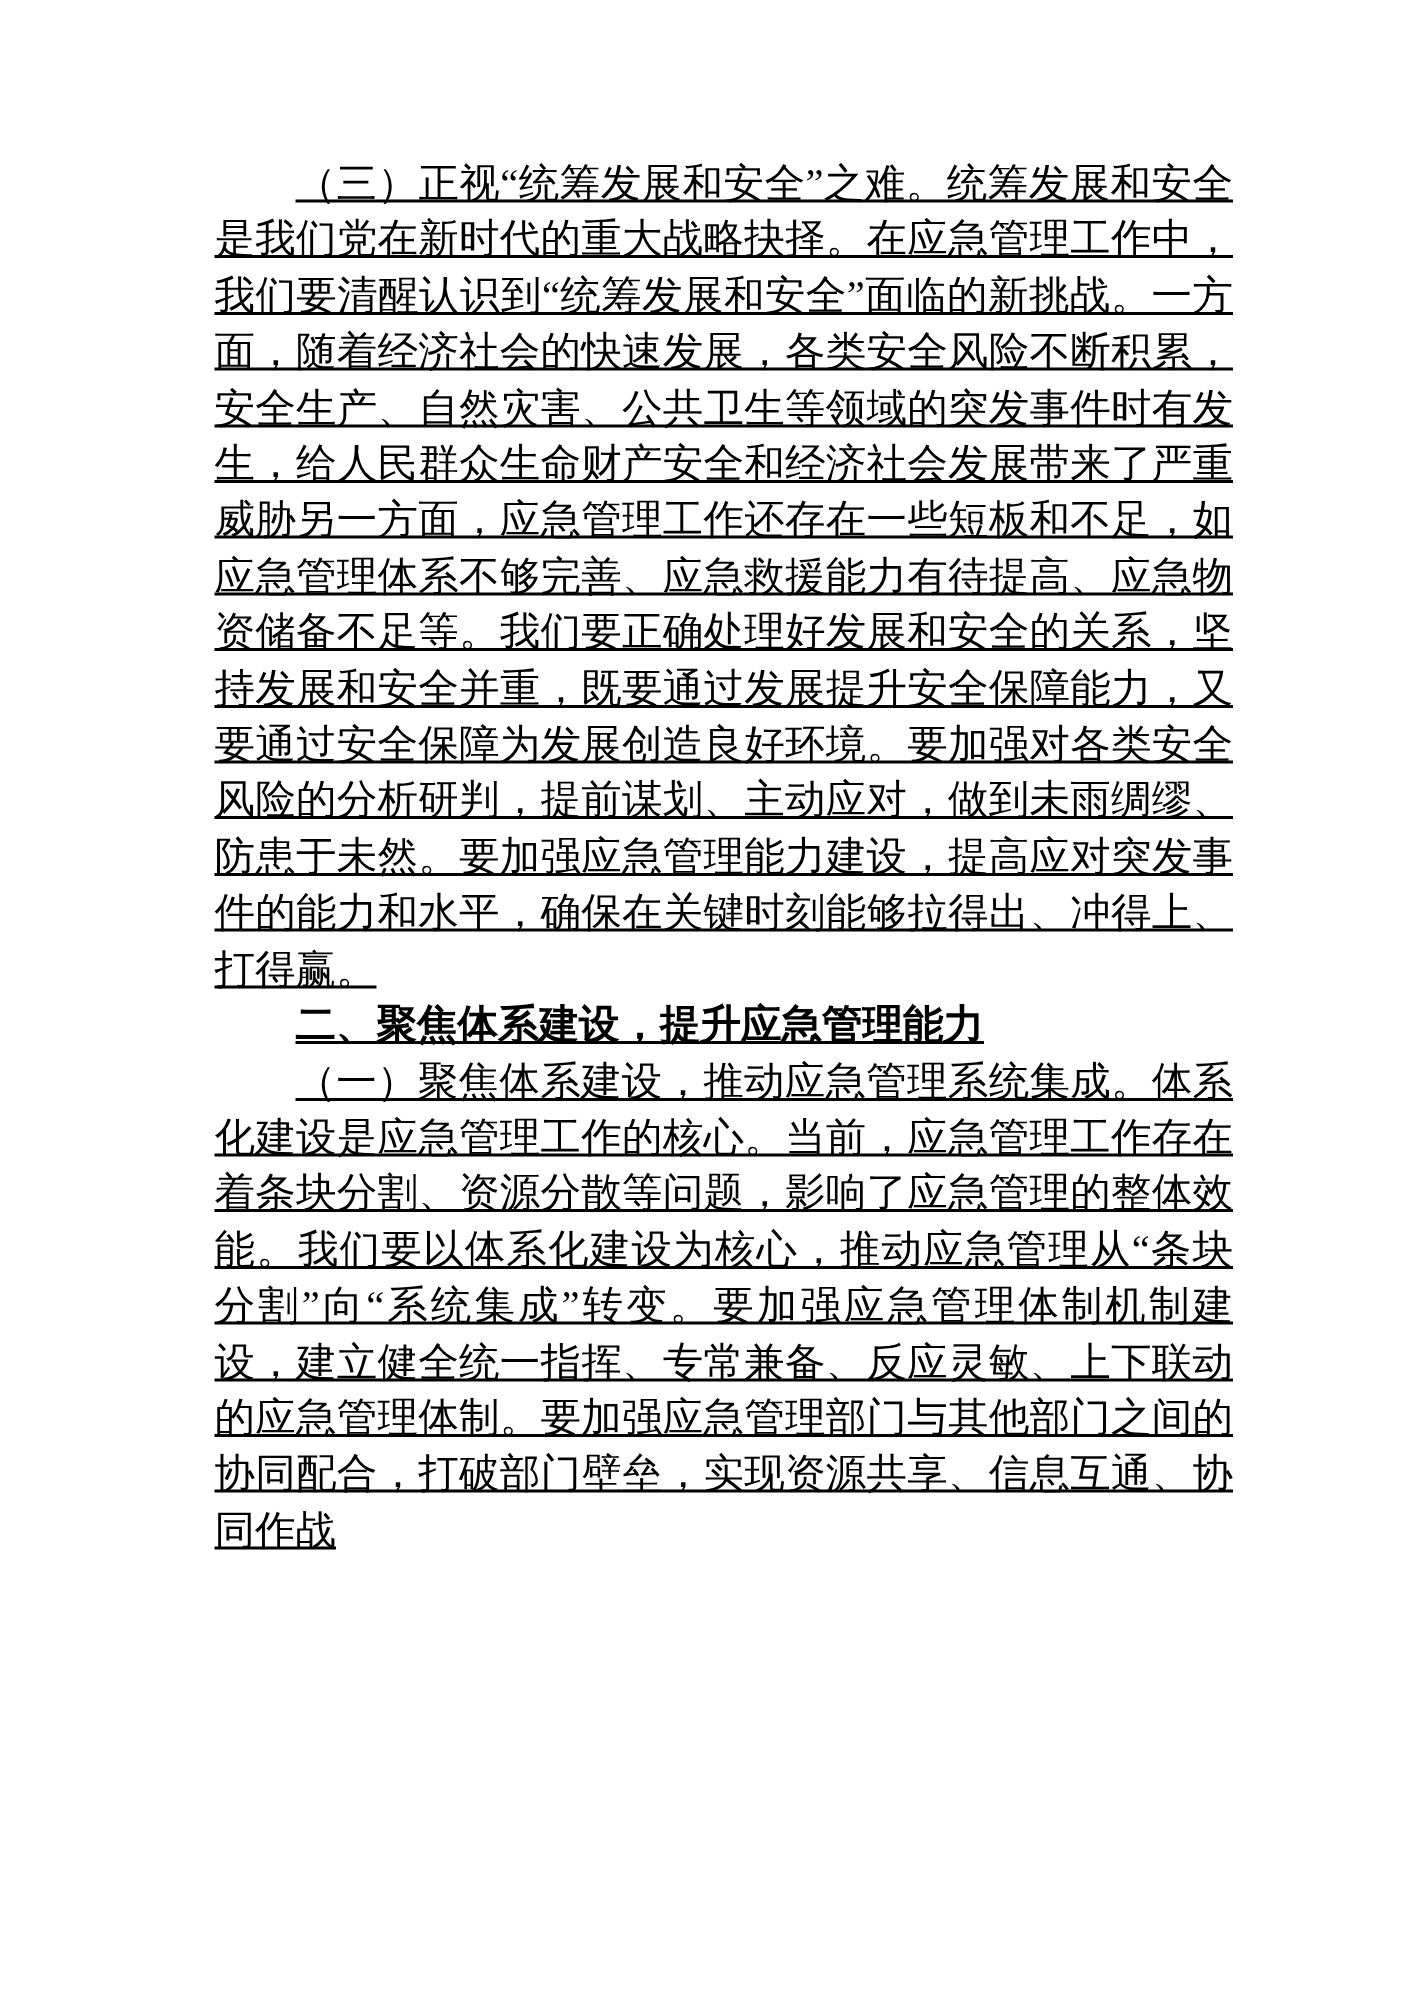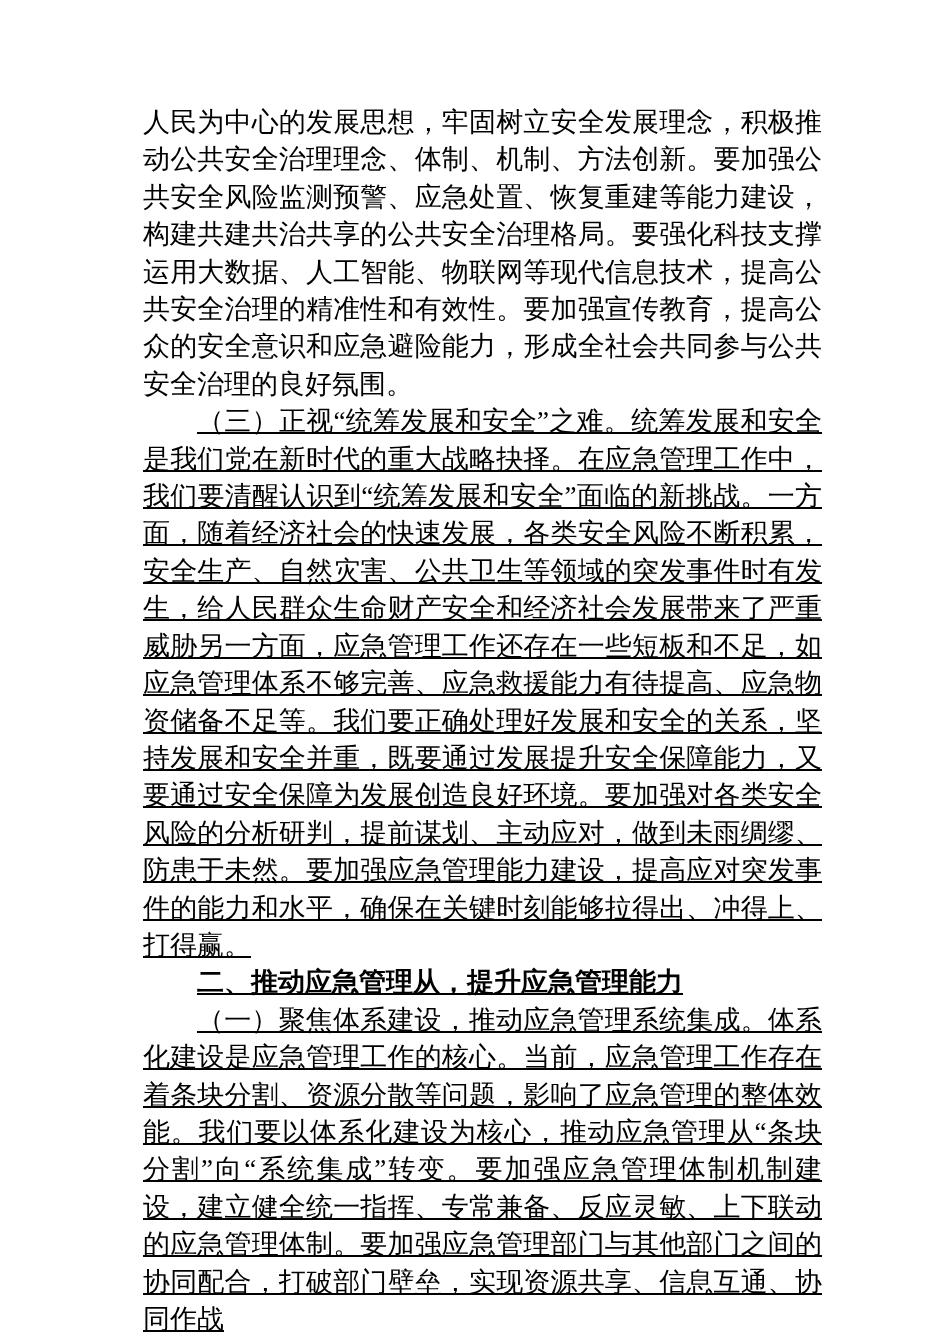--- a/index.html
+++ b/index.html
@@ -31,20 +31,19 @@
     text-decoration: underline;
   }
   .heading {
     font-weight: bold;
   }
 </style>
 </head>
 <body>
 
 <div class="page">
-  <p class="para">人民为中心的发展思想，牢固树立安全发展理念，积极推动公共安全治理理念、体制、机制、方法创新。要加强公共安全风险监测预警、应急处置、恢复重建等能力建设，构建共建共治共享的公共安全治理格局。要强化科技支撑运用大数据、人工智能、物联网等现代信息技术，提高公共安全治理的精准性和有效性。要加强宣传教育，提高公众的安全意识和应急避险能力，形成全社会共同参与公共安全治理的良好氛围。</p>
 
   <p class="para indent">（三）正视“统筹发展和安全”之难。统筹发展和安全是我们党在新时代的重大战略抉择。在应急管理工作中，我们要清醒认识到“统筹发展和安全”面临的新挑战。一方面，随着经济社会的快速发展，各类安全风险不断积累，安全生产、自然灾害、公共卫生等领域的突发事件时有发生，给人民群众生命财产安全和经济社会发展带来了严重威胁另一方面，应急管理工作还存在一些短板和不足，如应急管理体系不够完善、应急救援能力有待提高、应急物资储备不足等。我们要正确处理好发展和安全的关系，坚持发展和安全并重，既要通过发展提升安全保障能力，又要通过安全保障为发展创造良好环境。要加强对各类安全风险的分析研判，提前谋划、主动应对，做到未雨绸缪、防患于未然。要加强应急管理能力建设，提高应对突发事件的能力和水平，确保在关键时刻能够拉得出、冲得上、打得赢。</p>
 
-  <p class="para indent heading">二、推动应急管理从，提升应急管理能力</p>
+  <p class="para indent heading">二、聚焦体系建设，提升应急管理能力</p>
 
   <p class="para indent">（一）聚焦体系建设，推动应急管理系统集成。体系化建设是应急管理工作的核心。当前，应急管理工作存在着条块分割、资源分散等问题，影响了应急管理的整体效能。我们要以体系化建设为核心，推动应急管理从“条块分割”向“系统集成”转变。要加强应急管理体制机制建设，建立健全统一指挥、专常兼备、反应灵敏、上下联动的应急管理体制。要加强应急管理部门与其他部门之间的协同配合，打破部门壁垒，实现资源共享、信息互通、协同作战</p>
 </div>
 
 </body></html>

